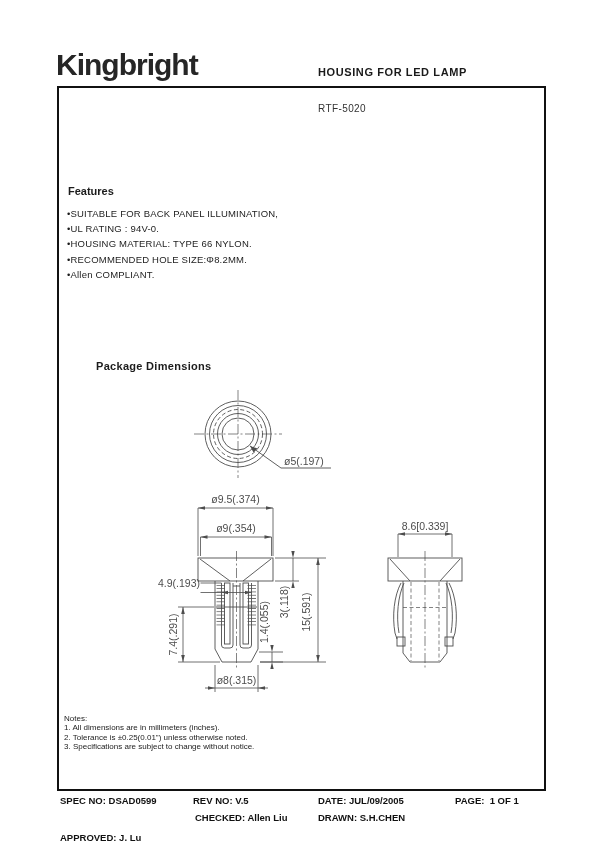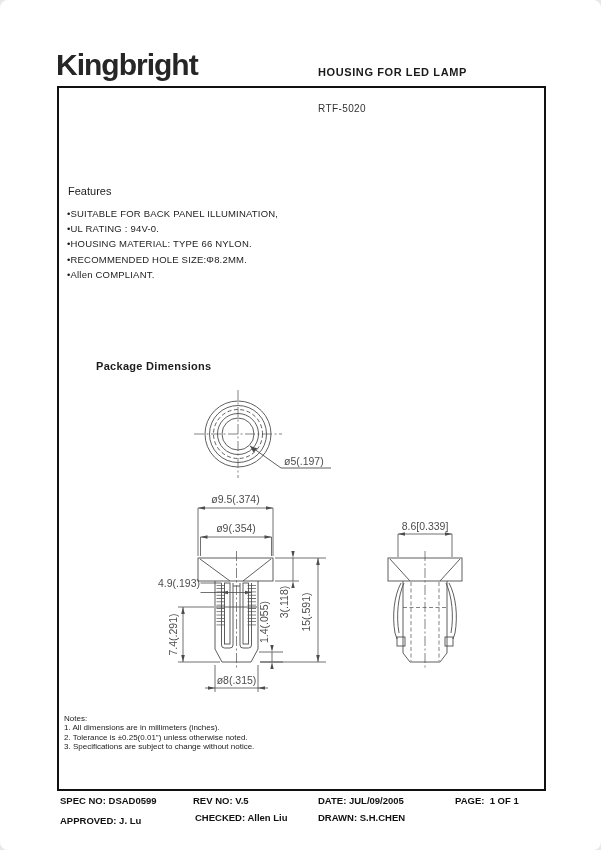--- a/index.html
+++ b/index.html
@@ -1,23 +1,23 @@
 <!DOCTYPE html>
 <html><head>
 <meta charset="utf-8">
 <style>
   html,body{margin:0;padding:0;background:#e8e8e8;}
   .page{position:relative;width:601px;height:850px;background:#ffffff;overflow:hidden;
-        font-family:"Liberation Sans",sans-serif;color:#1c1c1c;border-radius:8px;}
+        font-family:"Liberation Sans",sans-serif;color:#1c1c1c;}
   .abs{position:absolute;}
   .logo{left:56px;top:48px;font-size:30px;font-weight:bold;letter-spacing:-1px;color:#262626;}
   .doc-title{left:318px;top:66px;font-size:11px;font-weight:bold;letter-spacing:0.6px;color:#1a1a1a;}
   .main-box{left:57px;top:86px;width:485px;height:701px;border:2px solid #111;}
   .part-number{left:318px;top:103px;font-size:10px;letter-spacing:0.4px;color:#333;}
-  .features-heading{left:68px;top:185px;font-size:11px;font-weight:normal;}
+  .features-heading{left:68px;top:185px;font-size:11px;font-weight:bold;}
   .features-list{left:67px;top:206px;font-size:9.5px;letter-spacing:0.2px;}
   .features-list div{white-space:pre;line-height:15.2px;}
   .pkg-heading{left:68px;top:360px;font-size:11px;font-weight:bold;letter-spacing:0.3px;padding-left:28px;}
   .notes{left:64px;top:714px;font-size:8px;line-height:9.4px;color:#222;}
   .notes div{white-space:pre;}
   .footer-cell{font-size:9.5px;font-weight:bold;white-space:pre;color:#111;}
   svg text{font-family:"Liberation Sans",sans-serif;font-size:10.5px;fill:#4d4d4d;}
 </style>
 </head>
 <body>
@@ -186,17 +186,17 @@
     <div>Notes:</div>
     <div>1. All dimensions are in millimeters (inches).</div>
     <div>2. Tolerance is ±0.25(0.01") unless otherwise noted.</div>
     <div>3. Specifications are subject to change without notice.</div>
   </div>
 
   <div class="abs footer-cell" style="left:60px;top:795px;text-align:center;">SPEC NO: DSAD0599</div>
   <div class="abs footer-cell" style="left:193px;top:795px;">REV NO: V.5</div>
   <div class="abs footer-cell" style="left:318px;top:795px;text-align:right;">DATE: JUL/09/2005</div>
   <div class="abs footer-cell" style="left:455px;top:795px;">PAGE:  1 OF 1</div>
-  <div class="abs footer-cell" style="left:60px;top:815px;">APPROVED: J. Lu</div>
+  <div class="abs footer-cell" style="left:60px;top:832px;">APPROVED: J. Lu</div>
   <div class="abs footer-cell" style="left:195px;top:812px;">CHECKED: Allen Liu</div>
   <div class="abs footer-cell" style="left:318px;top:812px;">DRAWN: S.H.CHEN</div>
 
 </div>
 
 </body></html>

